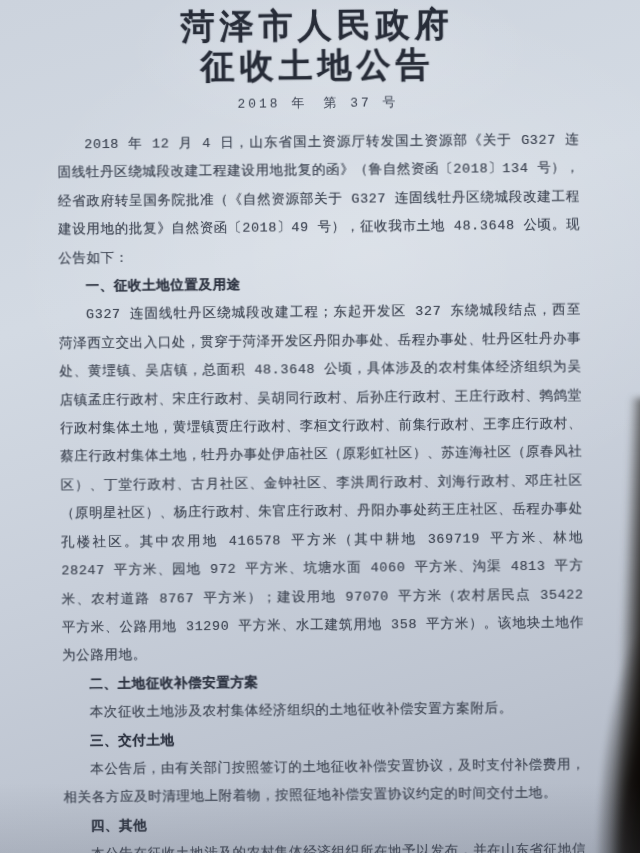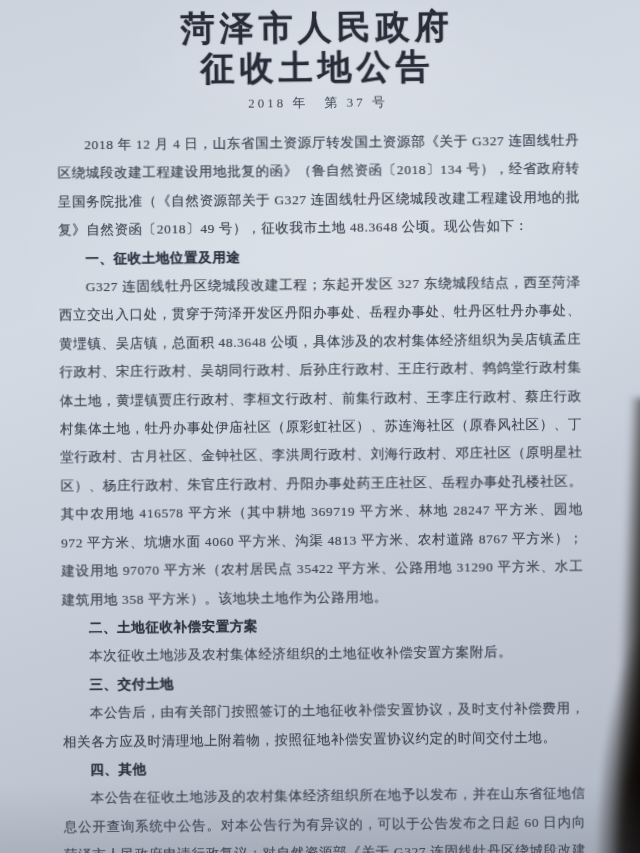--- a/index.html
+++ b/index.html
@@ -4,21 +4,21 @@
 <style>
   html, body { margin: 0; padding: 0; background: #9aa2ae; }
   .photo {
     position: relative;
     width: 640px;
     height: 853px;
     overflow: hidden;
     background:
       radial-gradient(ellipse 520px 380px at 58% 30%, rgba(255,255,255,0.22), rgba(255,255,255,0) 70%),
       linear-gradient(163deg, #ccd3dd 0%, #d3dae3 32%, #c8cfda 58%, #bcc3cf 82%, #b1b8c5 100%);
-    font-family: Liberation Serif, serif;
+    font-family: Liberation Mono, monospace;
   }
   
   .vignette-bottom {
     position: absolute; left: 0; right: 0; bottom: 0; height: 70px;
     background: linear-gradient(to bottom, rgba(90,96,110,0) 0%, rgba(90,96,110,0.18) 100%);
     pointer-events: none;
   }
   .edge-shadow-right {
     position: absolute; right: -16px; top: 398px; width: 36px; height: 500px;
     transform: rotate(2.2deg);

